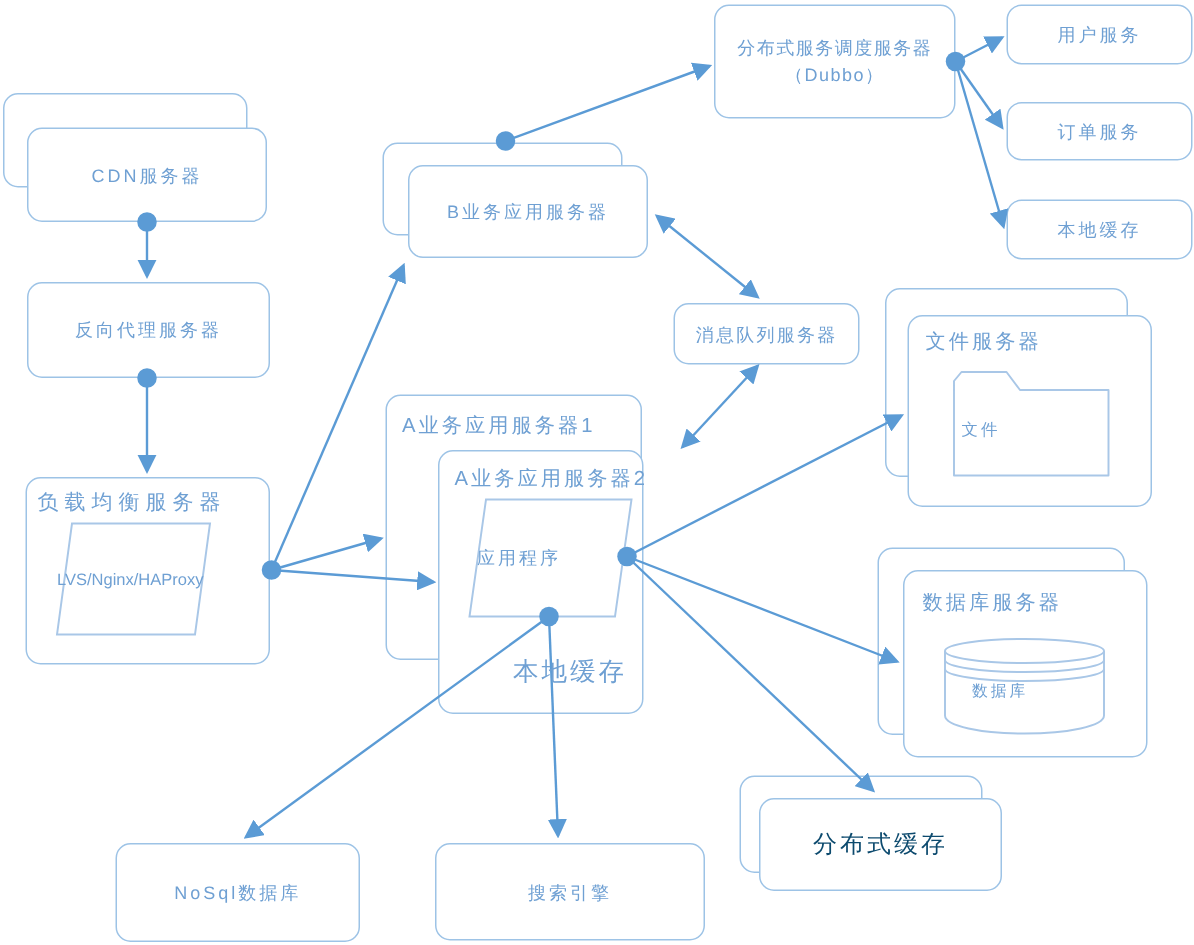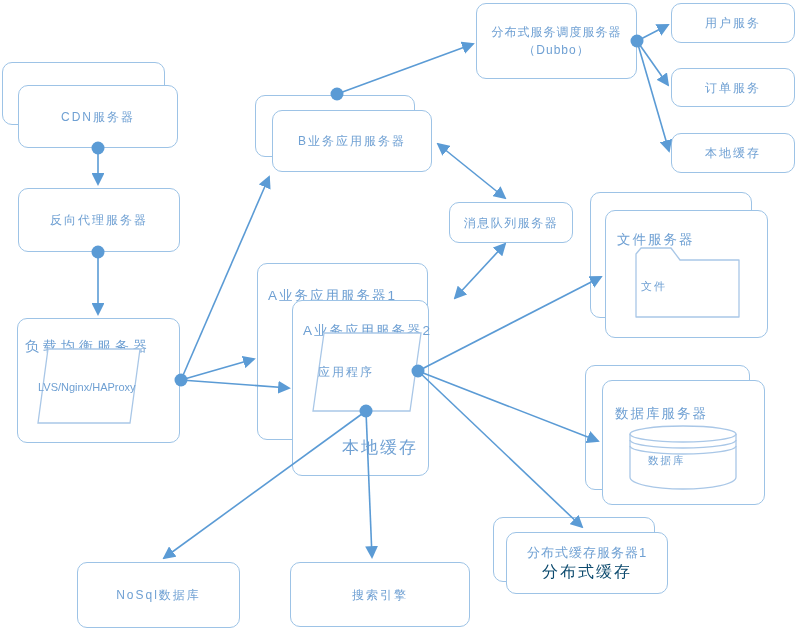--- a/index.html
+++ b/index.html
@@ -13,21 +13,20 @@
     border:1.5px solid #9dc3e6; border-radius:10px;
   }
   .node.center { display:flex; align-items:center; justify-content:center; }
   .lbl {
     color:#6fa0d3; font-size:12px; letter-spacing:2px; text-align:center;
     line-height:1.5; white-space:nowrap;
   }
   .title {
     position:absolute; color:#6fa0d3; font-size:13.5px; letter-spacing:2px;
     white-space:nowrap;
-    margin-top:12px;
   }
   .note-black { color:#0c4a6e; letter-spacing:2px; white-space:nowrap; }
   svg.overlay {
     position:absolute; left:0; top:0; width:796px; height:630px;
     z-index:5; pointer-events:none;
   }
   .toplabels { position:absolute; left:0; top:0; z-index:6; }
   .shape-lbl {
     position:absolute; color:#6fa0d3; text-align:left; white-space:nowrap;
   }
@@ -86,21 +85,20 @@
     <span class="title" style="left:11px;top:8px">文件服务器</span>
   </div>
 
   <div class="node" style="left:585px;top:365px;width:165px;height:125px"></div>
   <div class="node" style="left:602px;top:380px;width:163px;height:125px">
     <span class="title" style="left:12px;top:12px">数据库服务器</span>
   </div>
 
   <div class="node" style="left:493px;top:517px;width:162px;height:65px"></div>
   <div class="node center" style="left:506px;top:532px;width:162px;height:62px;flex-direction:column">
-    <span class="lbl" style="font-size:13px;letter-spacing:1px">分布式缓存服务器1</span>
     <span class="note-black" style="font-size:16px">分布式缓存</span>
   </div>
 
   <div class="node center" style="left:77px;top:562px;width:163px;height:66px">
     <span class="lbl">NoSql数据库</span>
   </div>
   <div class="node center" style="left:290px;top:562px;width:180px;height:65px">
     <span class="lbl">搜索引擎</span>
   </div>
 

